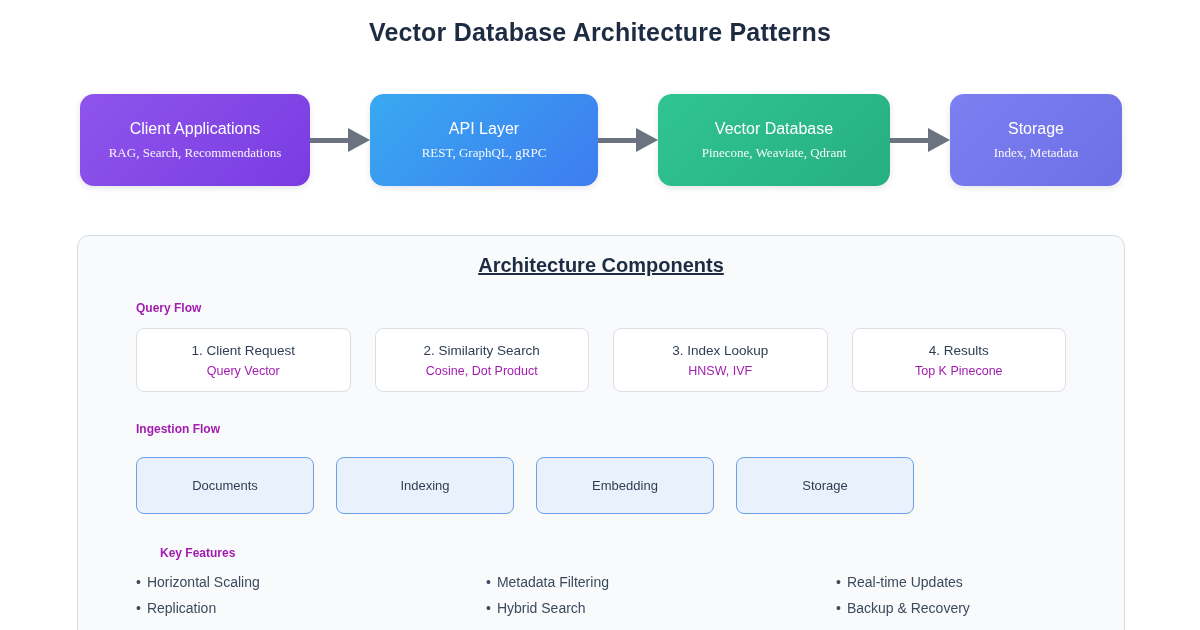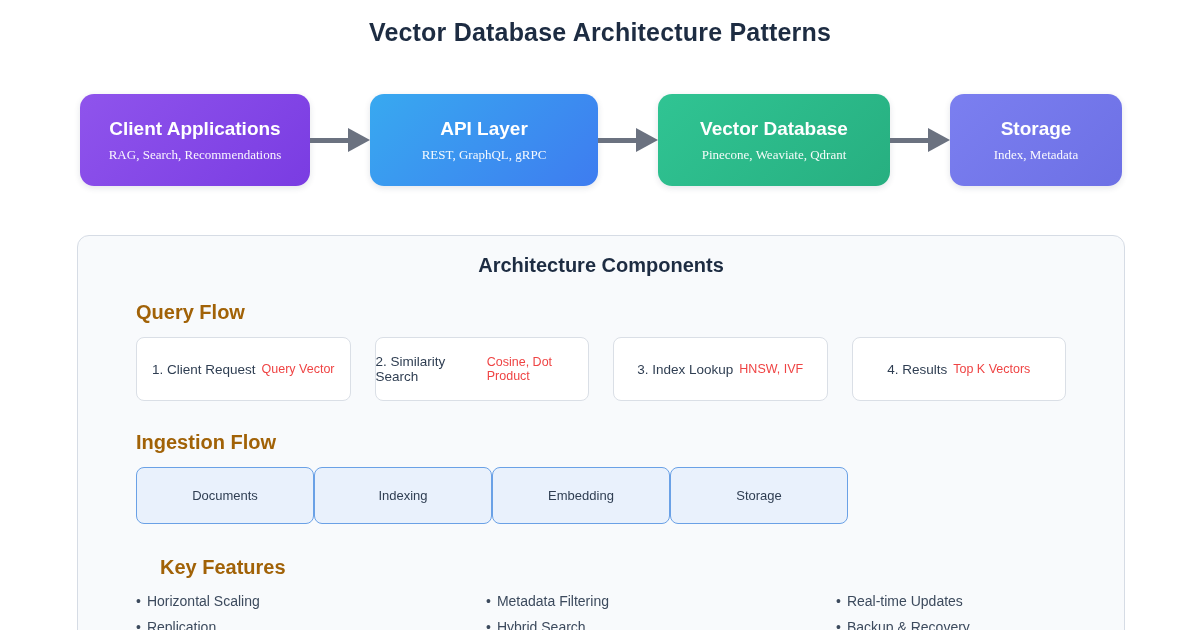--- a/index.html
+++ b/index.html
@@ -20,21 +20,21 @@
   }
 
   
   .flow-node {
     position: absolute; top: 94px; height: 92px;
     border-radius: 14px;
     display: flex; flex-direction: column; align-items: center; justify-content: center;
     gap: 7px;
     box-shadow: 0 2px 6px rgba(30,40,70,0.12);
   }
-  .flow-node .node-title { color: #ffffff; font-weight: bold; font-size: 19px; text-align: center; }
+  .flow-node .node-title { color: #ffffff; font-weight: normal; font-size: 16px; text-align: center; }
   .flow-node .node-subtitle { color: rgba(255,255,255,0.95); font-size: 13px; font-family: Liberation Serif, serif; }
   .n1 { left: 80px;  width: 230px; }
   .n2 { left: 370px; width: 228px; }
   .n3 { left: 658px; width: 232px; }
   .n4 { left: 950px; width: 172px; }
 
   
   .flow-arrow { position: absolute; top: 128px; width: 60px; height: 24px; }
   .a1 { left: 310px; } .a2 { left: 598px; } .a3 { left: 890px; }
   .flow-arrow .shaft {
@@ -53,44 +53,44 @@
   .panel {
     position: absolute; left: 77px; top: 235px;
     width: 1048px; height: 560px;
     background: #f8fafc;
     border: 1.5px solid #d6dce5;
     border-radius: 12px;
     padding: 18px 58px 0 58px;
   }
   .panel-title {
     text-align: center;
-    font-size: 20px; font-weight: bold; color: #1d2c42;
+    font-size: 20px; font-weight: bold; color: #1d2c42; text-decoration: underline;
   }
   .section-heading {
-    font-size: 20px; font-weight: bold; color: #a16207;
+    font-size: 12px; font-weight: bold; color: #a21caf;
   }
   .h-query { margin-top: 24px; }
   .h-ingest { margin-top: 30px; }
   .h-features { margin-top: 32px; margin-left: 24px; }
 
   
   .query-row { display: flex; gap: 24px; margin-top: 13px; }
   .query-card {
     width: 215px; height: 64px;
     background: #ffffff;
     border: 1px solid #dadfe6;
     border-radius: 8px;
-    display: flex; flex-direction: row; align-items: center; justify-content: center;
+    display: flex; flex-direction: column; align-items: center; justify-content: center;
     gap: 6px;
   }
   .query-card .q-title { font-size: 13.5px; color: #2f3e52; }
-  .query-card .q-subtitle { font-size: 12.5px; color: #ef4444; }
-
-  
-  .ingest-row { display: flex; margin-top: 13px; }
+  .query-card .q-subtitle { font-size: 12.5px; color: #a21caf; }
+
+  
+  .ingest-row { display: flex; gap: 22px; margin-top: 21px; }
   .ingest-box {
     width: 178px; height: 57px;
     background: #e9f1fc;
     border: 1.5px solid #6aa1e6;
     border-radius: 8px;
     display: flex; align-items: center; justify-content: center;
     font-size: 13px; color: #2f3e52;
   }
 
   
@@ -161,21 +161,21 @@
       <div class="query-card">
         <div class="q-title">2. Similarity Search</div>
         <div class="q-subtitle">Cosine, Dot Product</div>
       </div>
       <div class="query-card">
         <div class="q-title">3. Index Lookup</div>
         <div class="q-subtitle">HNSW, IVF</div>
       </div>
       <div class="query-card">
         <div class="q-title">4. Results</div>
-        <div class="q-subtitle">Top K Vectors</div>
+        <div class="q-subtitle">Top K Pinecone</div>
       </div>
     </div>
 
     <div class="section-heading h-ingest">Ingestion Flow</div>
 
     <div class="ingest-row">
       <div class="ingest-box">Documents</div>
       <div class="ingest-box">Indexing</div>
       <div class="ingest-box">Embedding</div>
       <div class="ingest-box">Storage</div>

